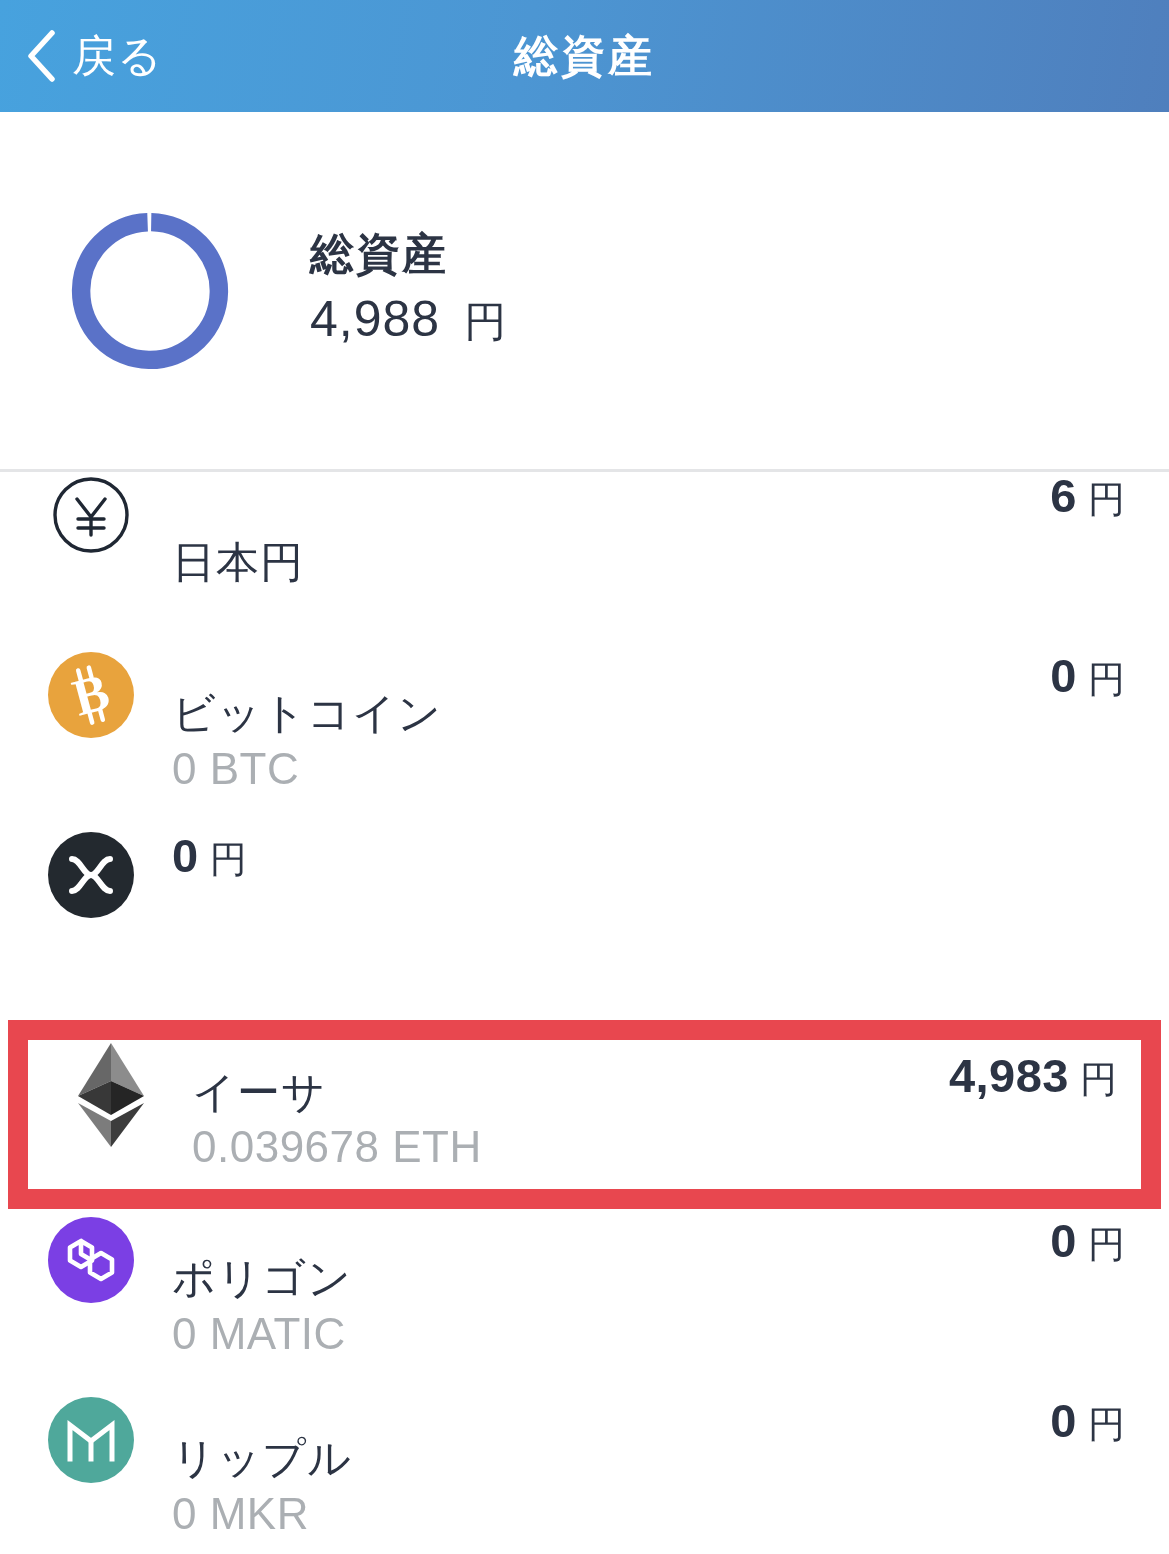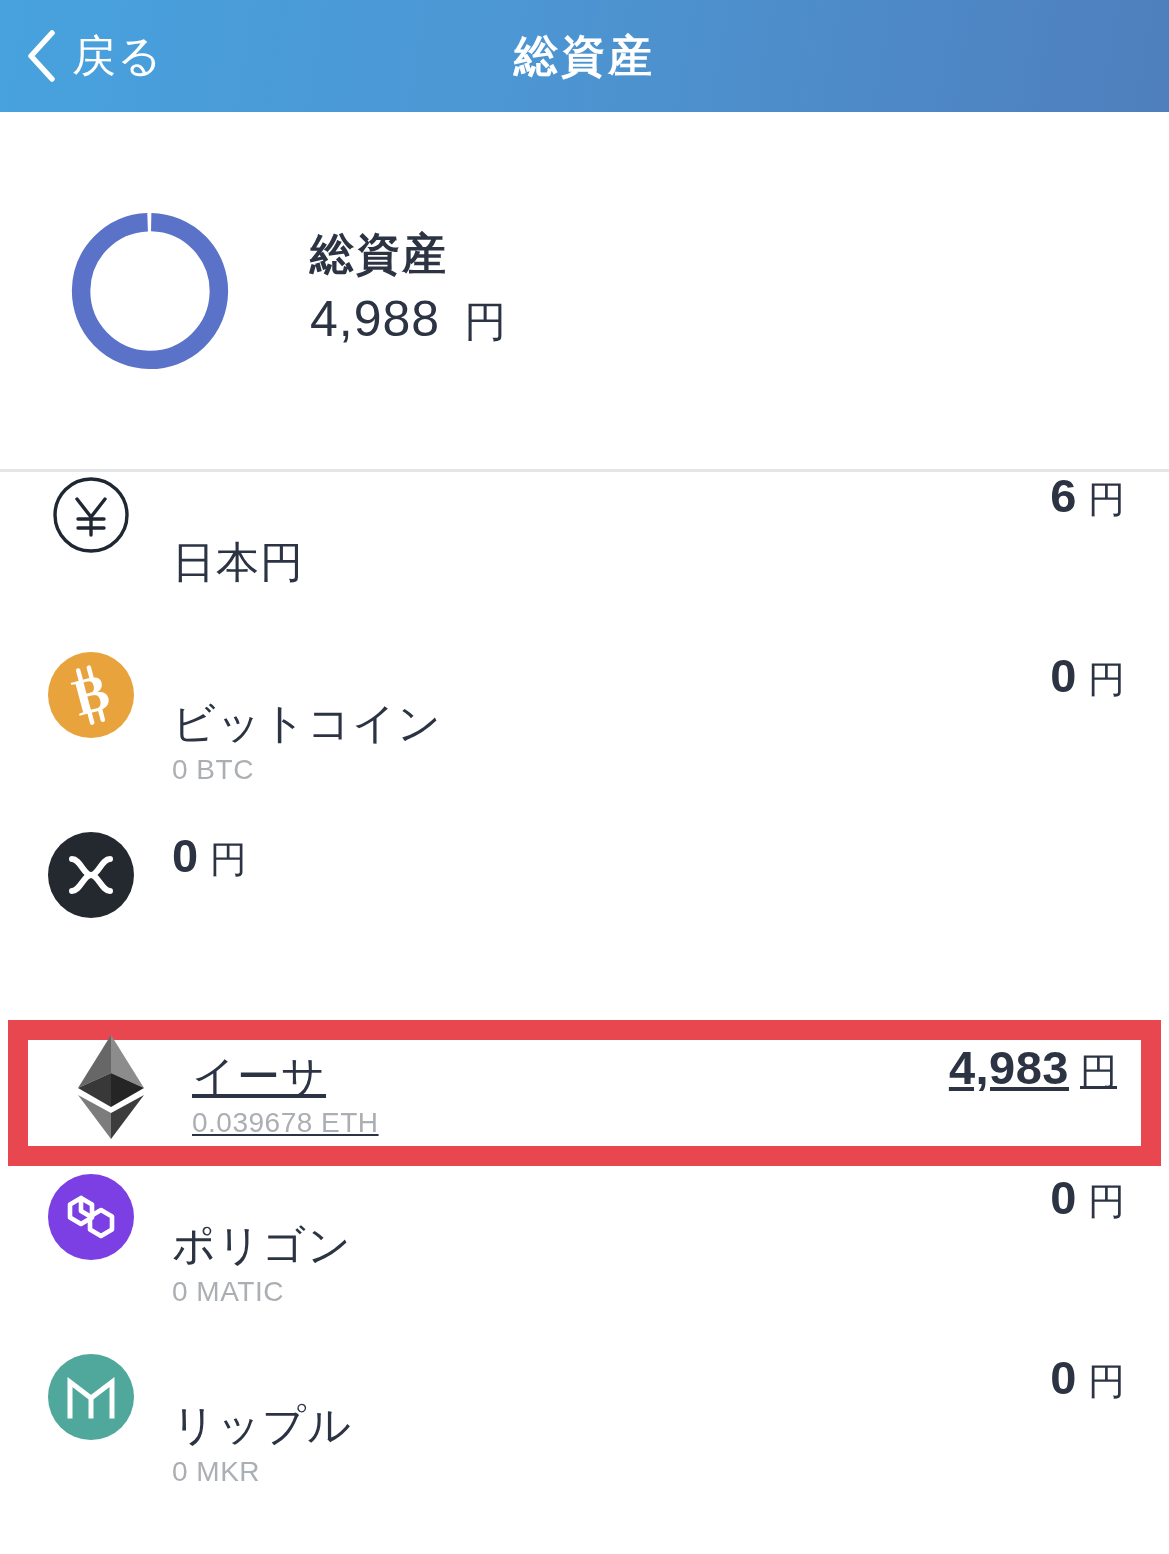--- a/index.html
+++ b/index.html
@@ -114,24 +114,23 @@
   .asset-row {
     position: relative;
     display: flex;
     height: 180px;
     padding: 0 44px 0 48px;
     box-sizing: border-box;
     background: #ffffff;
   }
   .asset-row.highlighted {
     margin: 8px;
-    height: 146px;
+    height: 189px;
     border: 20px solid #e8474f;
-    padding: 4px 24px 0 40px;
-    text-decoration: underline;
+    padding: 12px 24px 0 40px;
   }
   .asset-icon {
     width: 86px;
     height: 86px;
     flex: 0 0 86px;
     display: flex;
     align-items: center;
     justify-content: center;
     margin-right: 38px;
   }
@@ -146,21 +145,21 @@
   }
   .asset-name {
     font-size: 43px;
     font-weight: 400;
     letter-spacing: 1px;
     line-height: 1.18;
     color: #2c3444;
     white-space: nowrap;
   }
   .asset-sub {
-    font-size: 28px;
+    font-size: 44px;
     font-weight: 400;
     letter-spacing: 0.5px;
     line-height: 1.2;
     color: #abafb3;
     white-space: nowrap;
   }
   .asset-amount {
     display: flex;
     align-items: baseline;
     gap: 11px;

